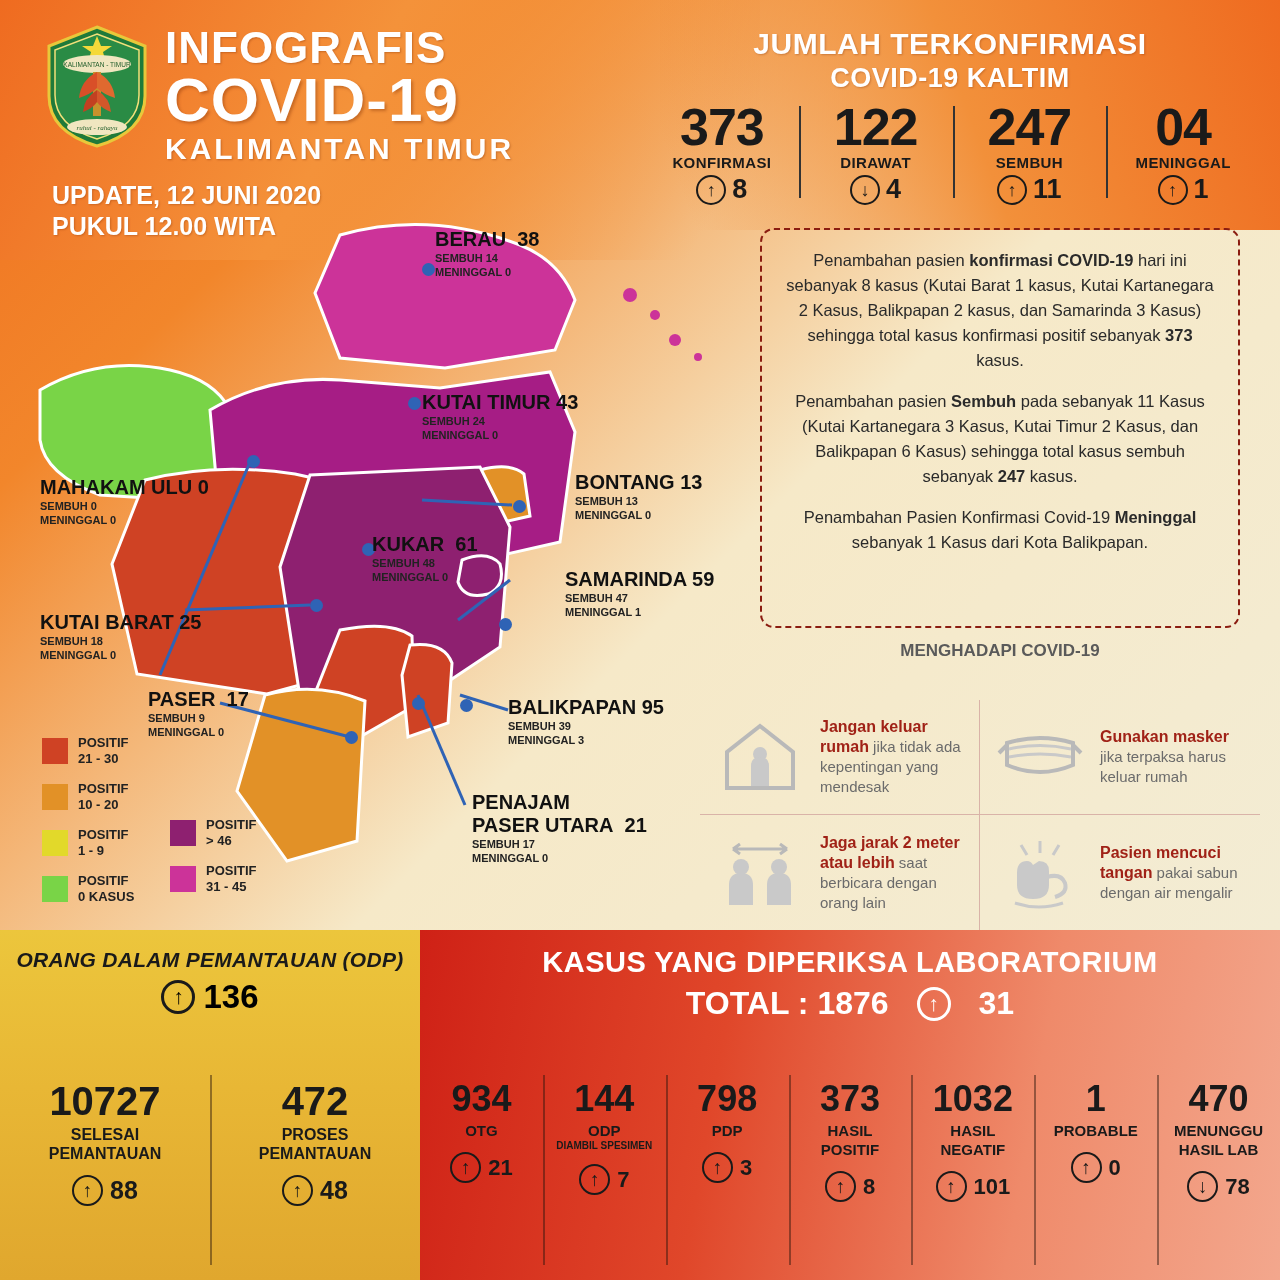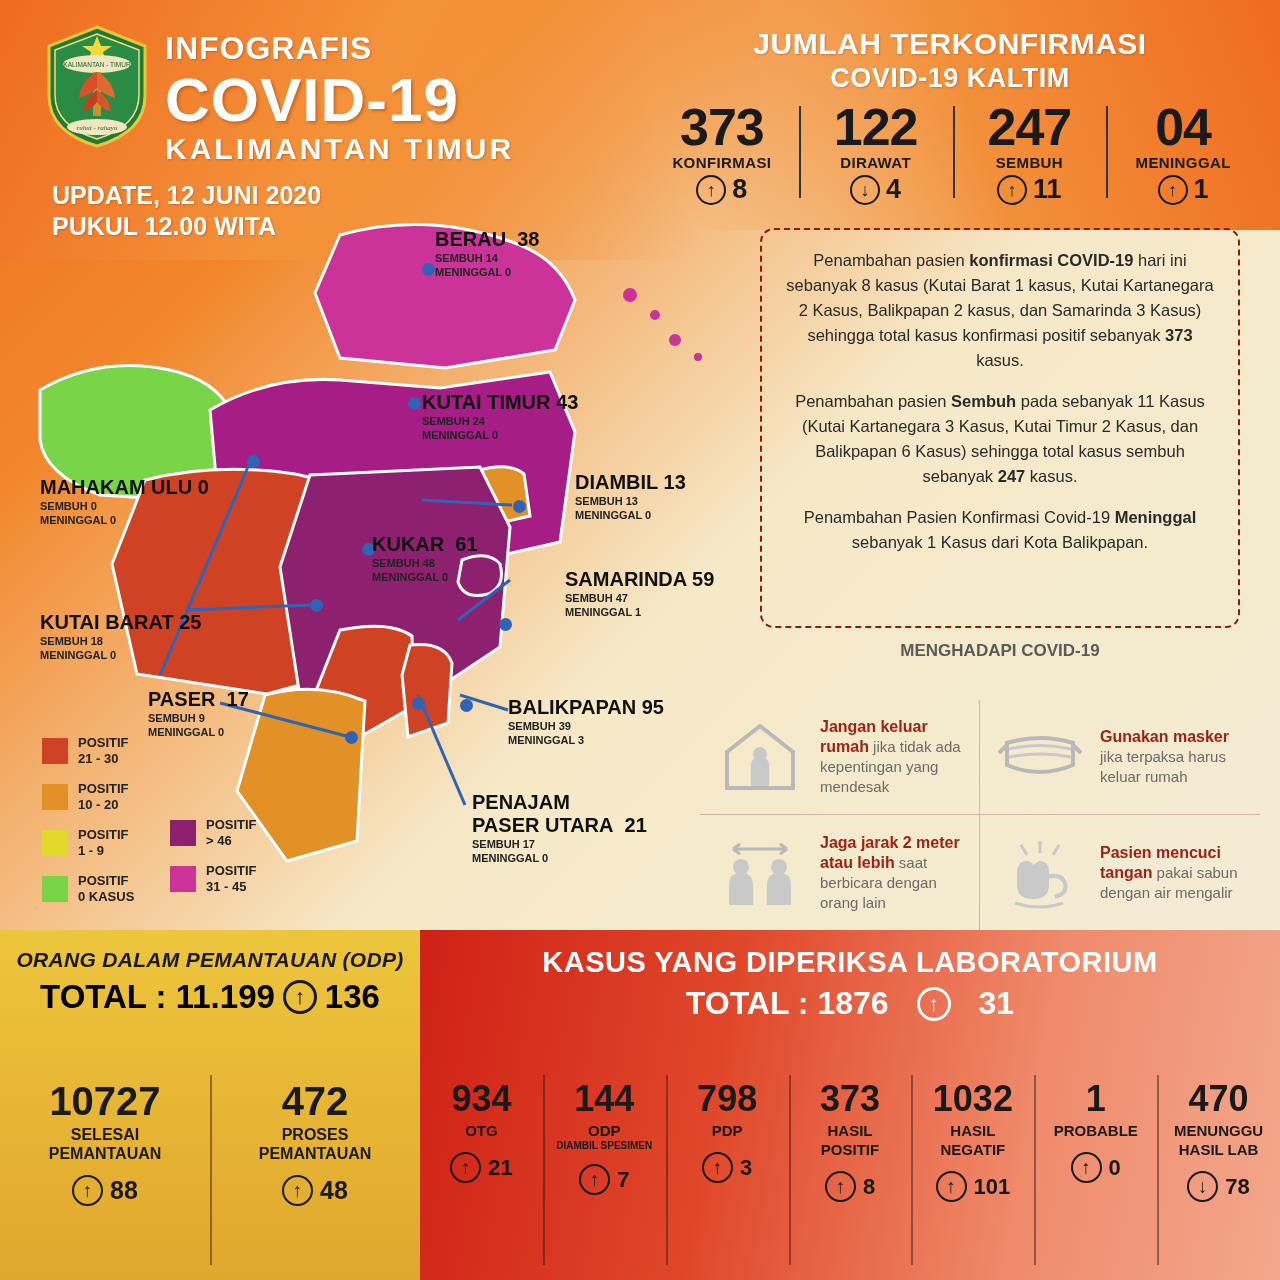--- a/index.html
+++ b/index.html
@@ -22,21 +22,21 @@
   .top-right-glow {
     position: absolute; right:0; top:0; width: 620px; height: 230px;
     background: linear-gradient(250deg,#ef6b20 0%,#f2903a 50%,rgba(246,228,180,0) 95%);
   }
 
   
   .logo { position:absolute; left:42px; top:24px; width:110px; height:125px; }
   .logo svg { display:block; }
 
   .title-block { position:absolute; left:165px; top:26px; color:#fff; }
-  .t-infografis { font-size:32px; font-weight:bold; letter-spacing:1px; line-height:44px;
+  .t-infografis { font-size:44px; font-weight:bold; letter-spacing:1px; line-height:44px;
      text-shadow:1px 1px 2px rgba(120,40,0,.35); }
   .t-covid { font-size:62px; font-weight:bold; letter-spacing:1px; line-height:60px;
      text-shadow:2px 2px 3px rgba(120,40,0,.35); }
   .t-kaltim { font-size:30px; font-weight:bold; letter-spacing:3px; line-height:38px;
      text-shadow:1px 1px 2px rgba(120,40,0,.35); }
   .update-block { position:absolute; left:52px; top:180px; color:#fff; font-weight:bold;
      font-size:25px; line-height:31px; text-shadow:1px 1px 2px rgba(120,40,0,.3); }
 
   
   .konf-head { position:absolute; left:640px; top:26px; width:620px; text-align:center; color:#fff;
@@ -323,21 +323,21 @@
         <div class="sub">MENINGGAL 0</div>
       </div>
 
       <div class="maplabel" style="left:412px;top:215px">
         <div class="main"><span>KUTAI TIMUR</span> <span>43</span></div>
         <div class="sub">SEMBUH 24</div>
         <div class="sub">MENINGGAL 0</div>
       </div>
 
       <div class="maplabel" style="left:565px;top:295px">
-        <div class="main"><span>DIAMBIL</span> <span>13</span></div>
+        <div class="main"><span>BONTANG</span> <span>13</span></div>
         <div class="sub">SEMBUH 13</div>
         <div class="sub">MENINGGAL 0</div>
       </div>
 
       <div class="maplabel" style="left:362px;top:357px">
         <div class="main"><span>KUKAR</span>&nbsp; <span>61</span></div>
         <div class="sub">SEMBUH 48</div>
         <div class="sub">MENINGGAL 0</div>
       </div>
 
@@ -425,21 +425,20 @@
           </div>
         </div>
       </div>
     </div>
   </div>
 
   <div class="bottom">
     <div class="odp">
       <div class="sec-title">ORANG DALAM PEMANTAUAN (ODP)</div>
       <div class="tot">
-        <span>TOTAL : 11.199</span>
         <span class="circ-w">↑</span>
         <span>136</span>
       </div>
       <div class="cells">
         <div class="cell">
           <div class="n">10727</div>
           <div class="l">SELESAI<br>PEMANTAUAN</div>
           <div class="d">
             <span class="circ-s">↑</span>
             <span>88</span>

